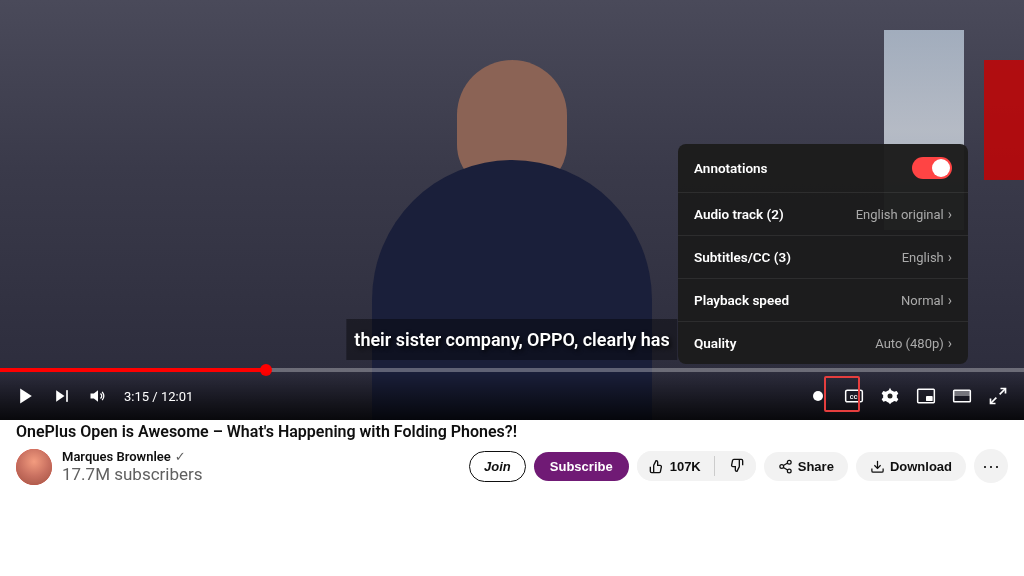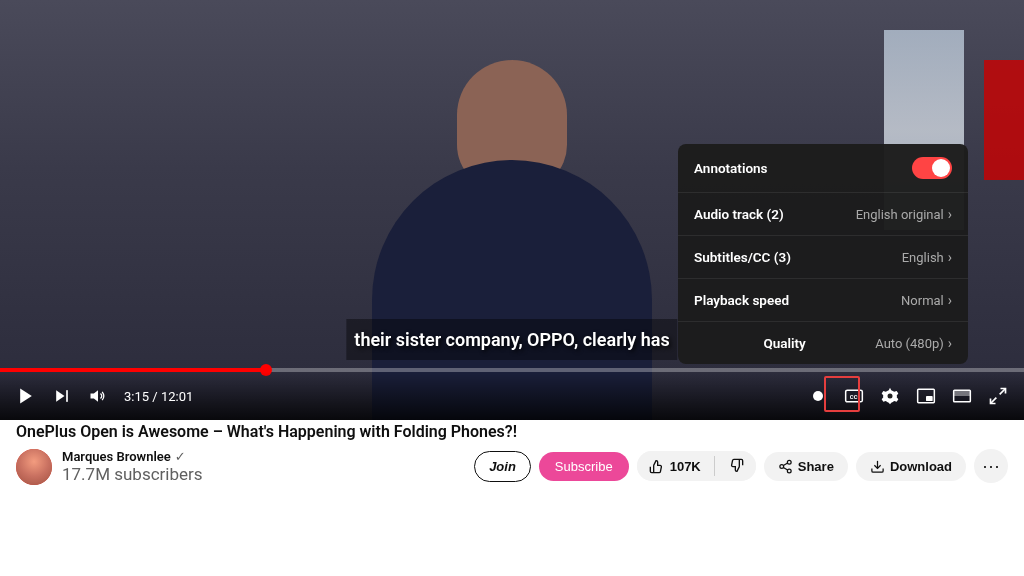--- a/index.html
+++ b/index.html
@@ -219,21 +219,20 @@
     .settings-row {
       display: flex;
       align-items: center;
       padding: 13px 16px;
       border-bottom: 1px solid rgba(255,255,255,0.08);
       cursor: pointer;
     }
 
     .settings-row:last-child {
       border-bottom: none;
-      text-align: center;
     }
 
     .settings-label {
       color: #fff;
       font-size: 13.5px;
       font-weight: 600;
       flex: 1;
     }
 
     .settings-value {
@@ -353,24 +352,24 @@
       font-size: 13px;
       font-weight: 600;
       cursor: pointer;
       color: #0f0f0f;
       font-style: italic;
     }
 
     .subscribe-btn {
       padding: 7px 16px;
       border: none;
-      background: #ec4899;
+      background: #701a75;
       border-radius: 20px;
       font-size: 13px;
-      font-weight: 400;
+      font-weight: 700;
       cursor: pointer;
       color: #fff;
     }
 
     .action-group {
       display: flex;
       align-items: center;
       gap: 1px;
       background: #f2f2f2;
       border-radius: 20px;

